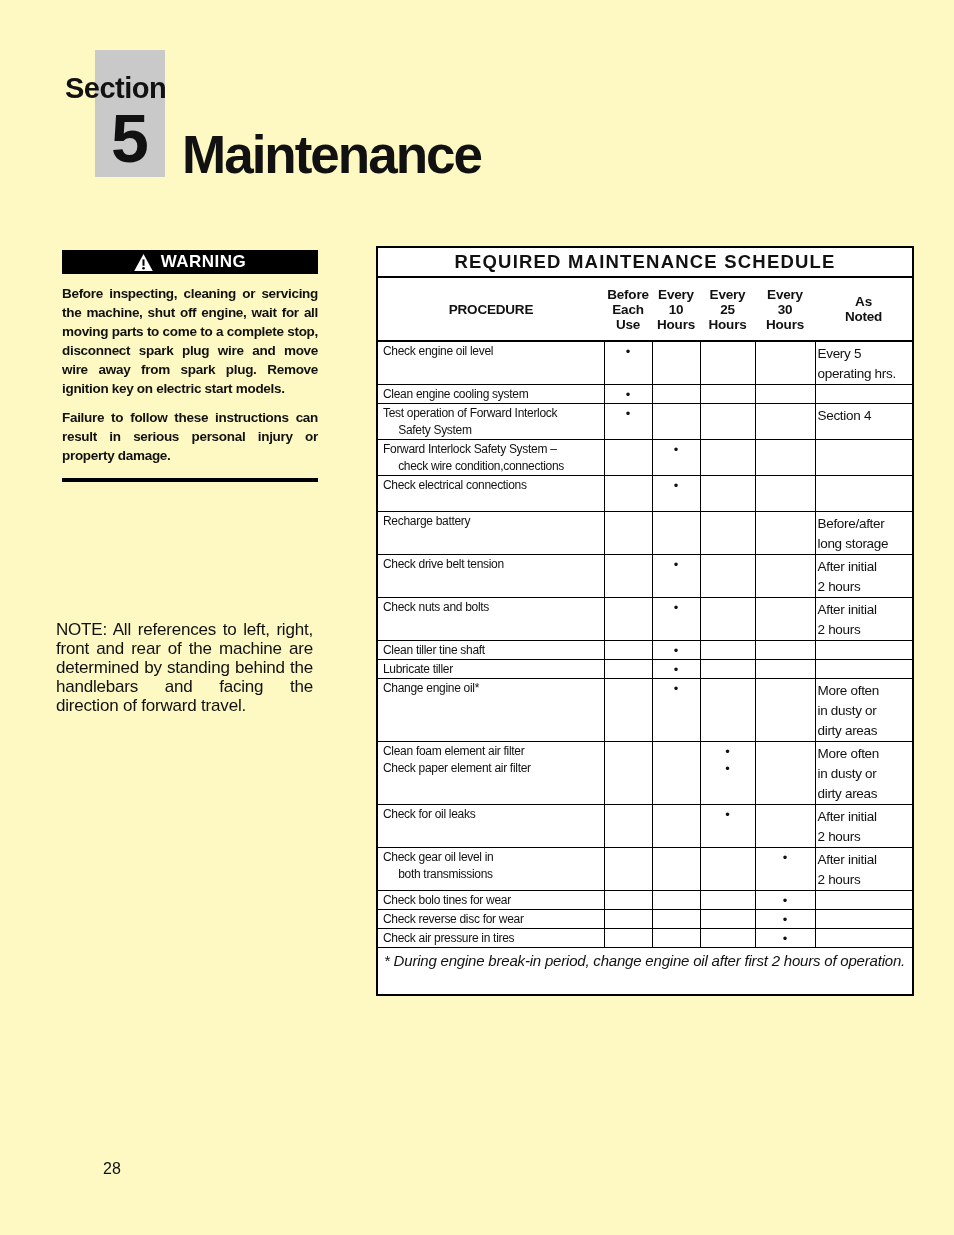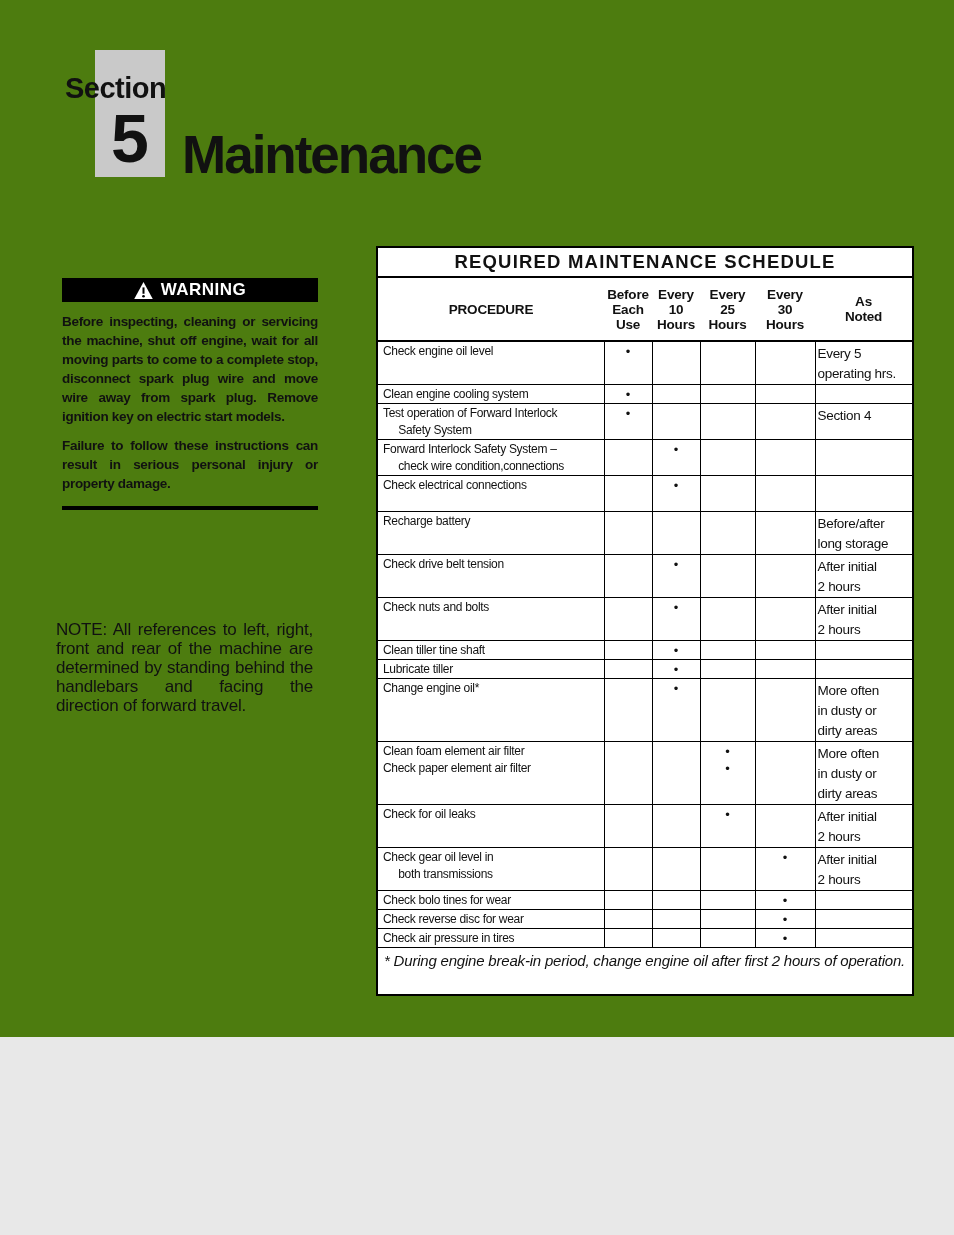--- a/index.html
+++ b/index.html
@@ -1,32 +1,32 @@
 <!DOCTYPE html>
 <html><head>
 <meta charset="utf-8">
 <style>
   html,body { margin:0; padding:0; background:#e8e8e8; }
   .page {
-    position:relative; width:954px; height:1037px; margin:0 auto;
-    background:#4d7c0f; color:#111;
+    position:relative; width:954px; height:1235px; margin:0 auto;
+    background:#fef9c3; color:#111;
     font-family:"Liberation Sans", sans-serif;
     overflow:hidden;
   }
   
   .sec-box { position:absolute; left:95px; top:50px; width:70px; height:127px; background:#c9c9c9; }
   .sec-label { position:absolute; left:65px; top:72px; font-size:29px; font-weight:bold; letter-spacing:-0.5px; }
   .sec-num { position:absolute; left:95px; top:104px; width:70px; text-align:center;
              font-size:68px; font-weight:bold; line-height:1; }
   .main-title { position:absolute; left:182px; top:124px; font-size:53px; font-weight:bold; letter-spacing:-2px; }
 
   
   .left-col { position:absolute; left:62px; top:250px; width:256px; }
   .warn-bar { height:24px; background:#000; color:#fff; display:flex; align-items:center;
-              justify-content:center; gap:8px; font-weight:bold; font-size:17px; letter-spacing:0.5px;margin-top:28px; }
+              justify-content:center; gap:8px; font-weight:bold; font-size:17px; letter-spacing:0.5px; }
   .warn-bar svg { width:19px; height:17px; display:block; }
   .warn-text p { margin:10px 0 0 0; font-weight:bold; font-size:13.5px; line-height:19px;
                  text-align:justify; letter-spacing:-0.3px; }
   .warn-rule { margin-top:13px; height:4px; background:#000; }
   .note { position:absolute; left:56px; top:620px; width:257px; font-size:17px; line-height:19px;
           text-align:justify; letter-spacing:-0.2px; }
 
   
   .sched { position:absolute; left:332px; top:246px;padding-left:44px; }
   table.mt { border-collapse:collapse; table-layout:fixed; width:536px; border:2px solid #000; background:#fff; }

